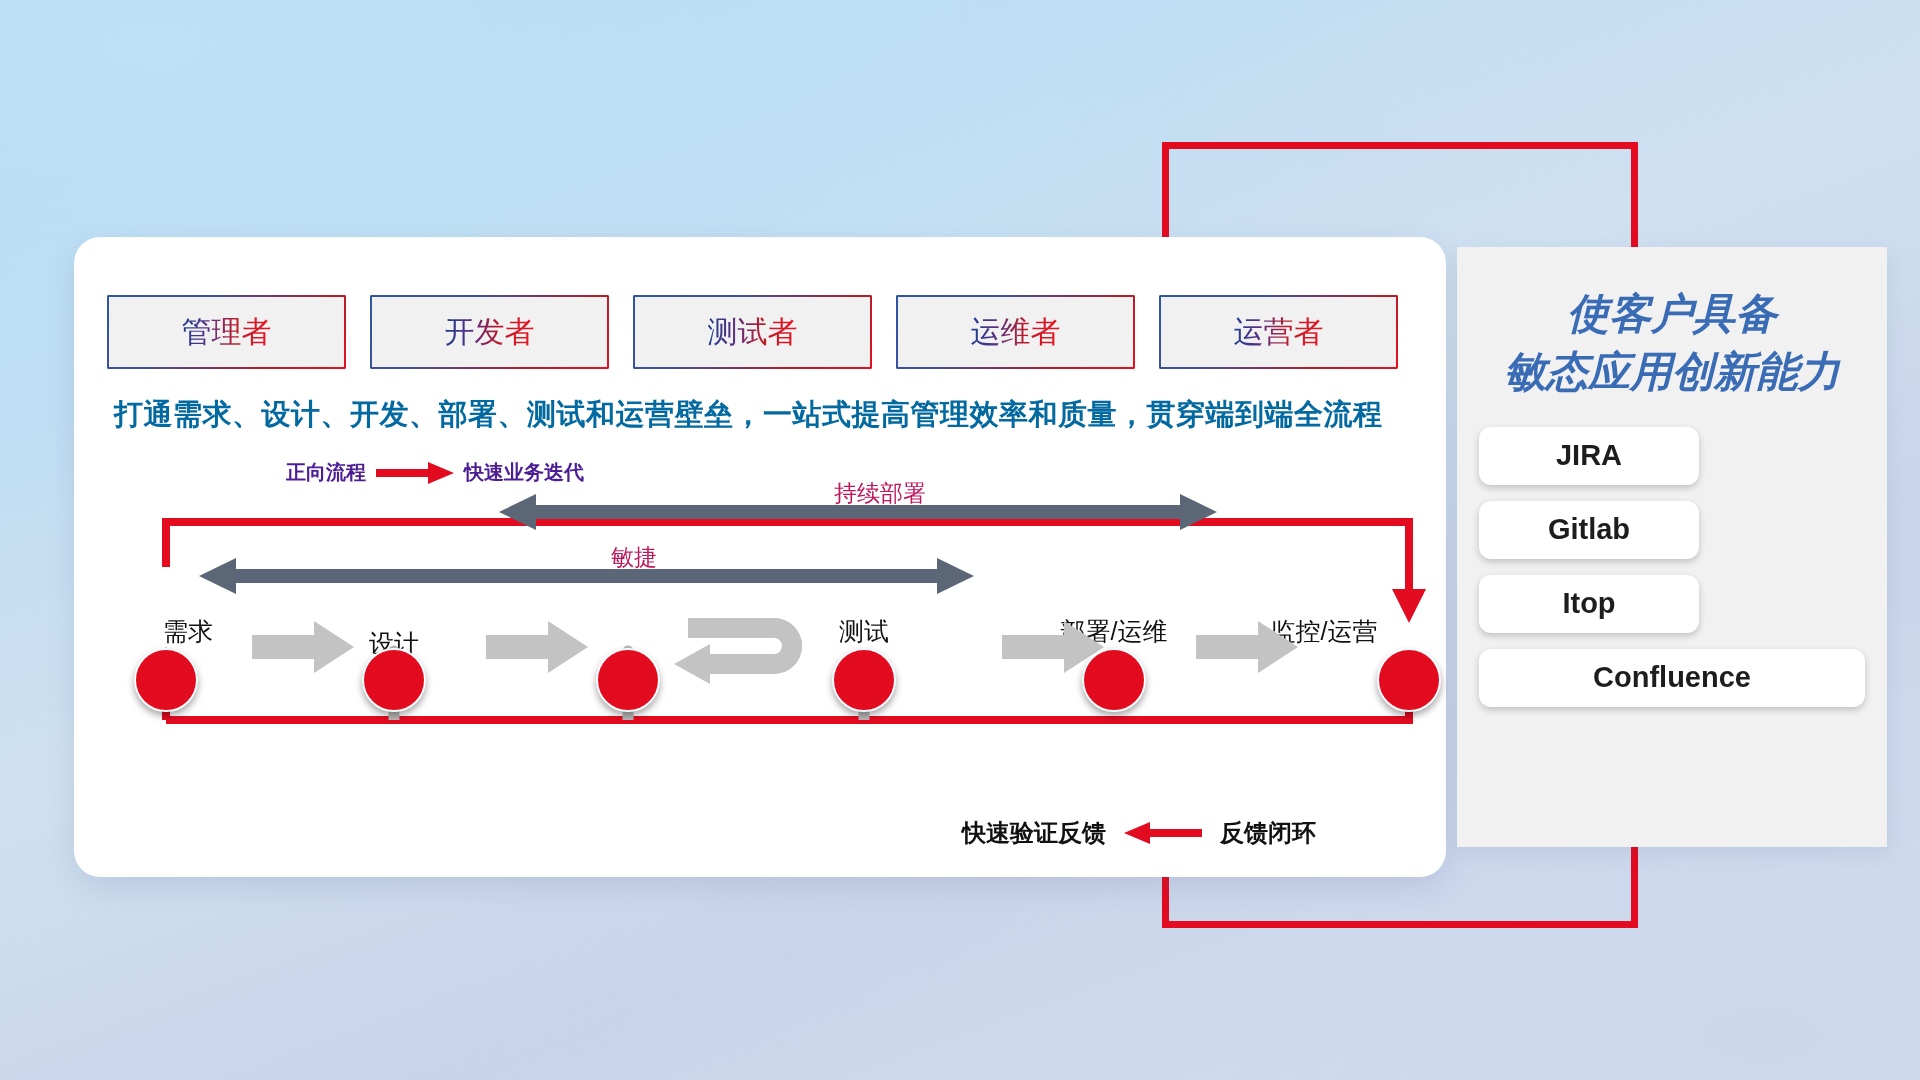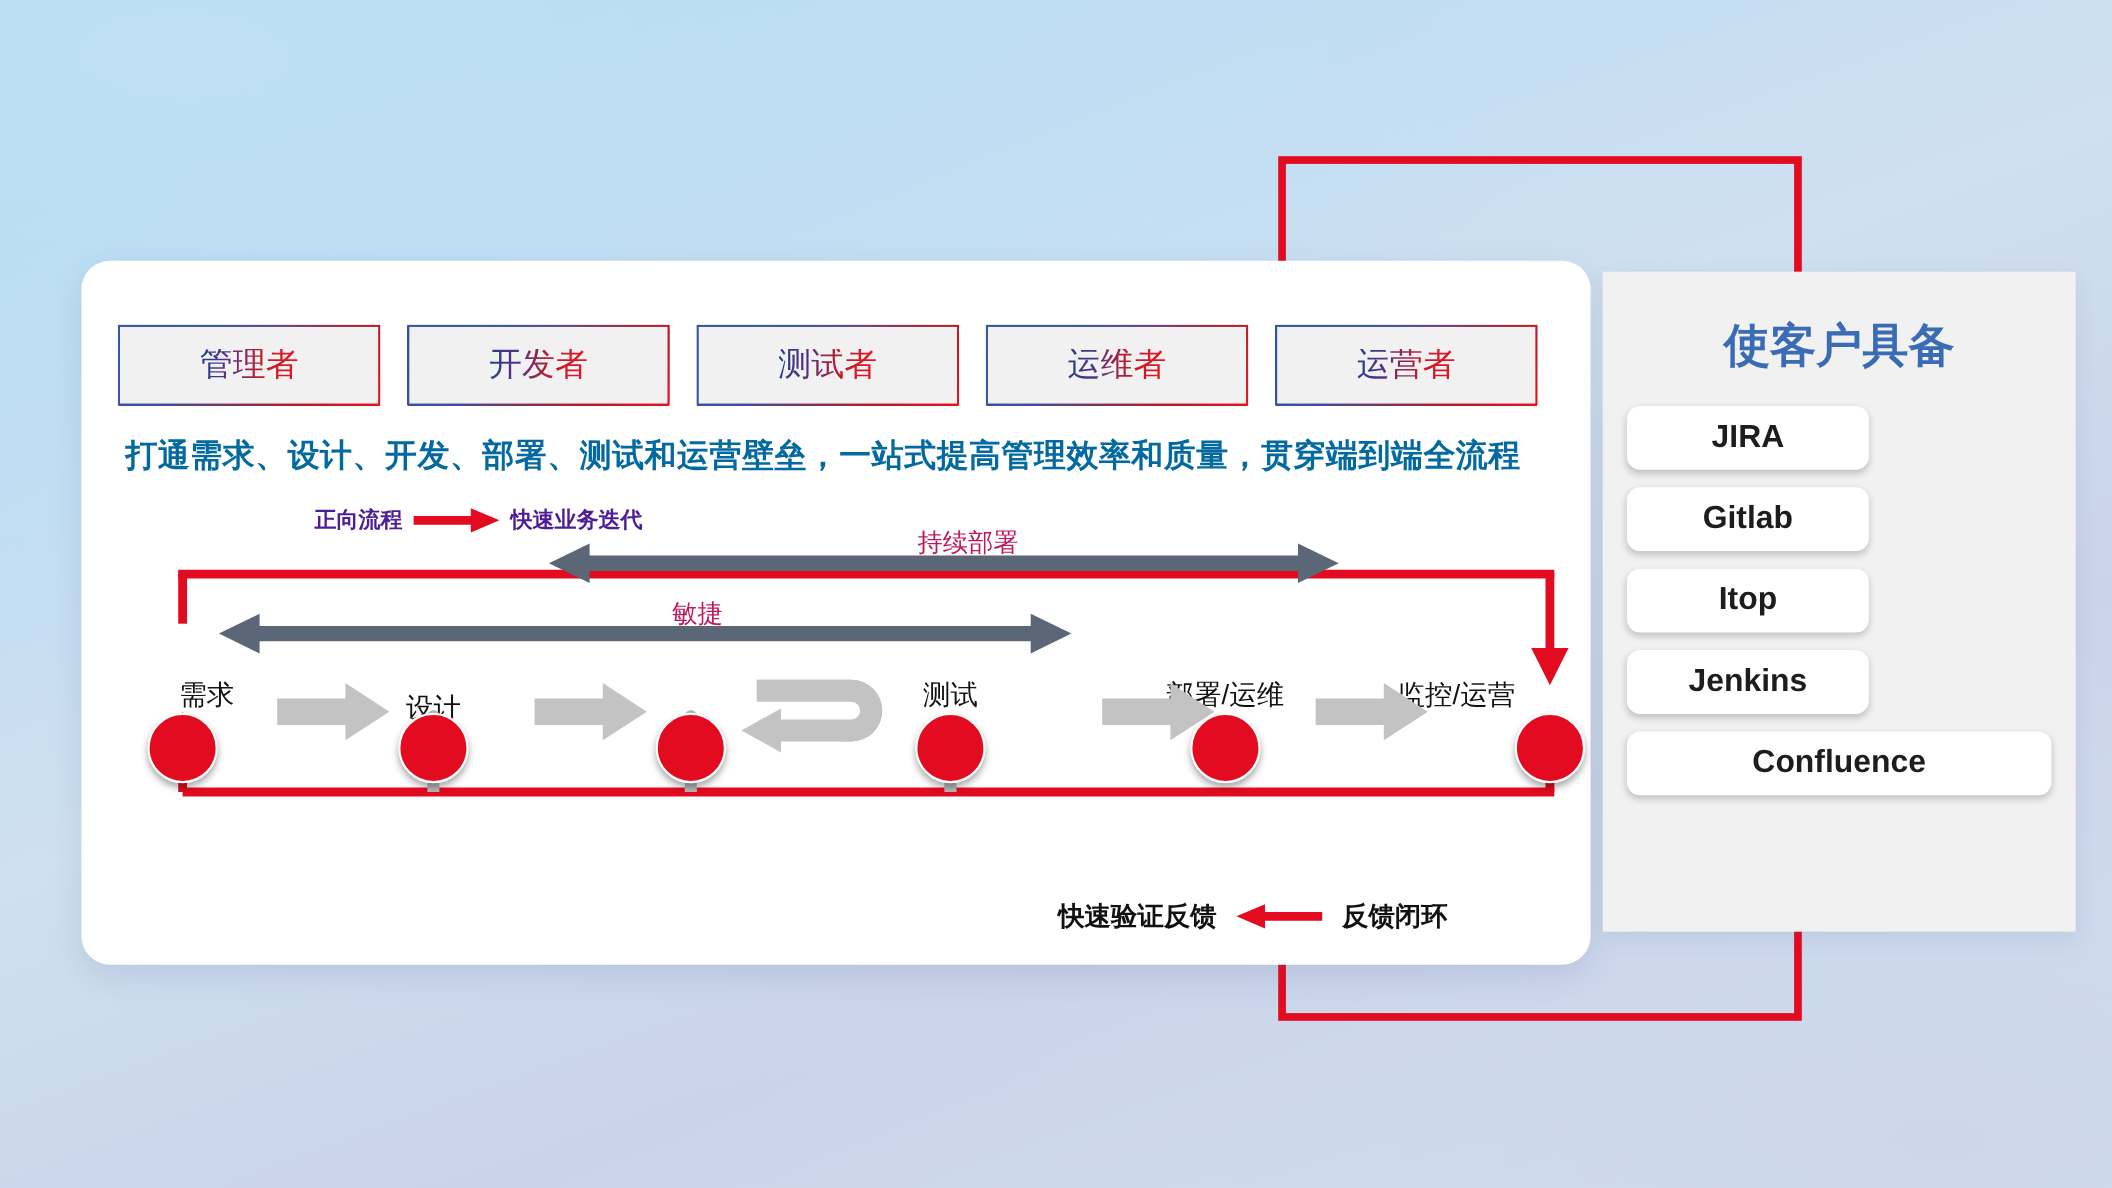--- a/index.html
+++ b/index.html
@@ -54,21 +54,21 @@
     transform:translateX(-50%);
     box-shadow:0 4px 7px rgba(0,0,0,.35);}
 
   svg{position:absolute;left:0;top:0;overflow:visible;}
 
   
   .panel{position:absolute;left:1457px;top:247px;width:430px;height:600px;
     background:#f1f1f1;z-index:4;box-shadow:0 6px 18px rgba(60,80,120,.10);}
   .panel-title{margin-top:38px;text-align:center;color:#3a6bb5;
     font-size:42px;font-weight:700;line-height:1.38;}
-  .panel-title div{white-space:nowrap;}
+  .panel-title div{white-space:nowrap;font-style:italic;}
   .tools{margin-top:26px;padding:0 22px;display:flex;flex-wrap:wrap;gap:16px 18px;}
   .tool{height:58px;border-radius:12px;background:#fff;display:flex;align-items:center;
     justify-content:center;font-size:29px;font-weight:700;color:#1d1d1d;
     box-shadow:0 3px 7px rgba(0,0,0,.20);}
   .tool.half{width:220px;}
   .tool.full{width:390px;}
 </style>
 </head>
 <body>
 
@@ -174,21 +174,21 @@
   <div class="circle" style="left:554px;top:411px;"></div>
   <div class="circle" style="left:790px;top:411px;"></div>
   <div class="circle" style="left:1040px;top:411px;"></div>
   <div class="circle" style="left:1335px;top:411px;"></div>
 
 </div>
 
 <div class="panel">
   <div class="panel-title">
     <div>使客户具备</div>
+    <div>敏态应用创新能力</div>
   </div>
   <div class="tools">
     <div class="tool half">JIRA</div>
     <div class="tool half">Gitlab</div>
     <div class="tool half">Itop</div>
-    <div class="tool half">Jenkins</div>
     <div class="tool full">Confluence</div>
   </div>
 </div>
 
 </body></html>

